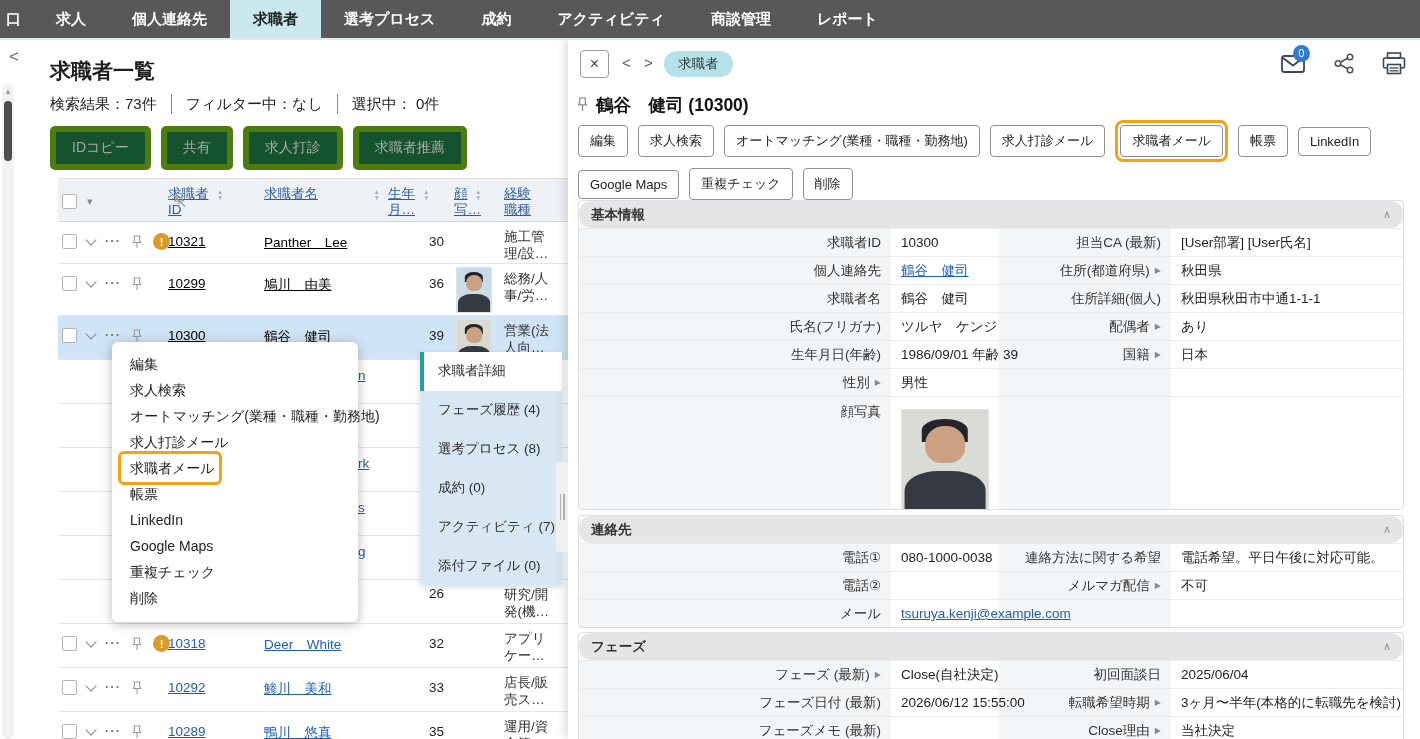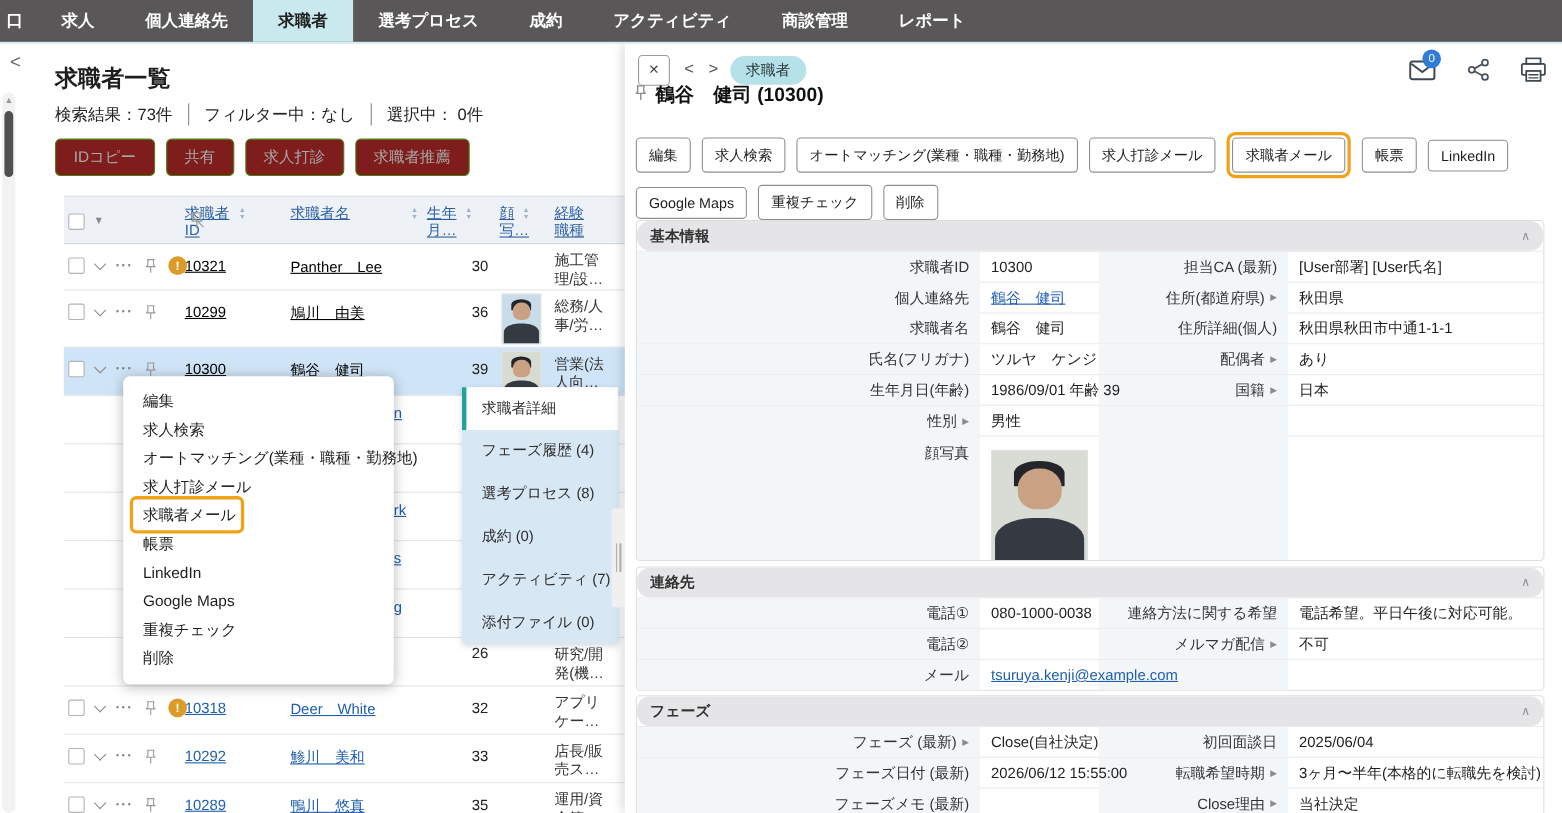--- a/index.html
+++ b/index.html
@@ -15,21 +15,21 @@
   
   .list-panel{position:absolute;left:0;top:40px;width:570px;height:699px;overflow:hidden;background:#fff;z-index:1;}
   .collapse{position:absolute;left:9px;top:8px;color:#666;font-size:17px;line-height:1;}
   .vscroll{position:absolute;left:2px;top:44px;bottom:0;width:12px;background:#f2f2f2;border-radius:6px;}
   .vscroll .arr{position:absolute;top:3px;left:0;width:12px;text-align:center;font-size:8px;color:#999;}
   .vscroll .thumb{position:absolute;top:17px;left:2px;width:8px;height:60px;background:#4f4f4f;border-radius:4px;}
   .list-title{position:absolute;left:50px;top:17px;font-size:21px;font-weight:bold;color:#1e1e1e;}
   .stats{position:absolute;left:50px;top:54px;display:flex;align-items:center;font-size:15px;color:#222;}
   .stats .sep{width:1px;height:20px;background:#888;margin:0 14px;}
   .toolbar{position:absolute;left:50px;top:86px;display:flex;gap:10px;}
-  .tb-btn{border:1px solid #4d7c0f;border-radius:5px;background:#7f1d1d;color:#a9a9a9;font-size:14px;padding:7px 16px;white-space:nowrap;}
+  .tb-btn{border:6px solid #4d7c0f;border-radius:5px;background:#14532d;color:#a9a9a9;font-size:14px;padding:7px 16px;white-space:nowrap;}
 
   
   .table{position:absolute;left:58px;top:138px;width:642px;font-size:13.5px;}
   .trow{display:grid;grid-template-columns:110px 96px 124px 60px 56px 1fr;border-bottom:1px solid #e6e6e6;position:relative;}
   .trow.thead{height:44px;background:#eef2f7;border-top:1px solid #e0e0e0;border-bottom:1px solid #d8d8d8;}
   .h42{height:42px;}.h52{height:52px;}.h44{height:44px;}
   .trow.sel{background:#cfe4f6;}
   .cell{overflow:visible;}
   .pt{padding-top:12px;}
   .ctrl{display:flex;align-items:flex-start;gap:10px;padding:12px 0 0 4px;position:relative;}
@@ -80,21 +80,21 @@
   
   .overlay{position:absolute;left:568px;top:40px;width:852px;height:699px;background:#fff;box-shadow:-3px 0 9px rgba(0,0,0,.14);z-index:40;overflow:hidden;}
   .close-btn{position:absolute;left:12px;top:10px;width:29px;height:28px;border:1px solid #9a9a9a;border-radius:4px;background:#fff;color:#444;font-size:16px;display:flex;align-items:center;justify-content:center;cursor:pointer;}
   .pn{position:absolute;top:15px;color:#555;font-size:15px;cursor:pointer;line-height:1;}
   .pn.prev{left:54px;}
   .pn.next{left:76px;}
   .pill{position:absolute;left:96px;top:11px;height:26px;border-radius:13px;background:#b5e1e8;color:#2a3a3d;font-size:13.5px;display:flex;align-items:center;padding:0 14px;}
   .hd-icons{position:absolute;right:14px;top:12px;display:flex;gap:28px;align-items:center;}
   .mail-wrap{position:relative;}
   .badge{position:absolute;left:12px;top:-9px;width:17px;height:17px;border-radius:50%;background:#2e7cd6;color:#fff;font-size:10.5px;display:flex;align-items:center;justify-content:center;}
-  .title-row{position:absolute;left:8px;top:34px;display:flex;align-items:center;gap:7px;}
+  .title-row{position:absolute;left:8px;top:53px;display:flex;align-items:center;gap:7px;}
   .panel-title{font-size:17.5px;font-weight:bold;color:#111;}
   .acts{position:absolute;left:10px;top:80px;width:846px;display:flex;flex-wrap:wrap;gap:6px 10px;align-items:center;}
   .act-btn{border:1px solid #8f8f8f;border-radius:4px;background:#fff;color:#1e1e1e;font-size:13px;padding:6px 11px;white-space:nowrap;cursor:pointer;}
   .oring{border:3.5px solid #f0a218;border-radius:8px;padding:2px;display:inline-block;}
   .oring .act-btn{border-color:#8f8f8f;}
 
   .sec{position:absolute;left:10px;width:826px;border:1px solid #dedede;border-radius:4px;overflow:hidden;background:#fff;}
   .sec-h{height:27px;background:#e5e5e7;display:flex;align-items:center;justify-content:space-between;padding:0 12px;font-size:13.5px;font-weight:bold;color:#333;border-radius:12px;}
   .sec-h .chv{color:#909090;font-size:11px;font-weight:normal;}
   .sec-h .chv::after{content:"∧";}

